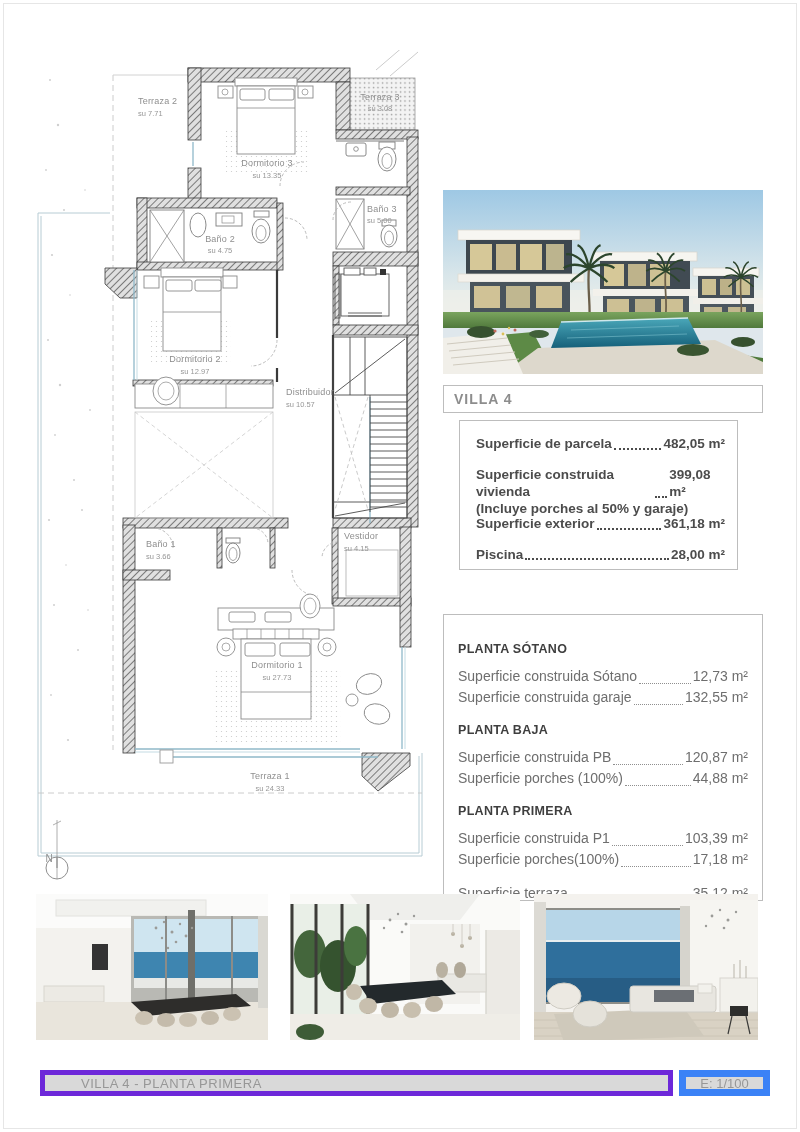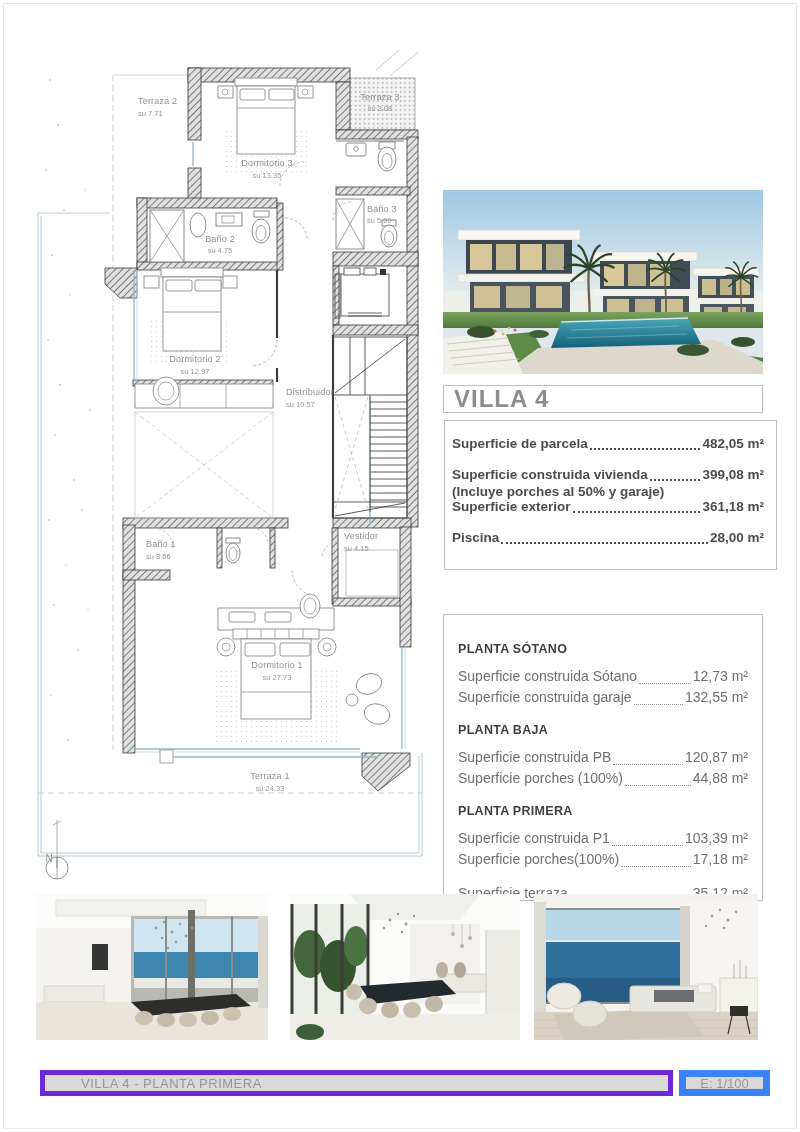--- a/index.html
+++ b/index.html
@@ -16,23 +16,23 @@
   .door{stroke:#b3b3b3;stroke-width:0.9;fill:none;stroke-dasharray:3 2;}
   .glaz{stroke:#8fb9c9;stroke-width:1.3;fill:none;}
   .glaz2{stroke:#c4dbe3;stroke-width:1;fill:none;}
   .rlabel{font-size:9px;fill:#8f8f8f;letter-spacing:.2px;font-family:"Liberation Sans",sans-serif;}
   .rarea{font-size:7.5px;fill:#979797;font-family:"Liberation Sans",sans-serif;}
 
   
   .hero{position:absolute;left:443px;top:190px;width:320px;height:184px;overflow:hidden;background:#dfe7ec;}
   .title-box{position:absolute;left:443px;top:385px;width:320px;height:28px;border:1px solid #bdbdbd;
              box-sizing:border-box;display:flex;align-items:center;padding-left:10px;background:#fff;}
-  .title-box span{font-size:24px;font-weight:bold;color:#8d8d8d;letter-spacing:1px;}
-  .summary-box{position:absolute;left:444px;top:420px;width:333px;height:150px;border:1px solid #bdbdbd;
-             box-sizing:border-box;padding:15px 12px 0 7px;color:#4c4c4c;font-weight:bold;font-size:13.5px;background:#fff;}
+  .title-box span{font-size:14px;font-weight:bold;color:#8d8d8d;letter-spacing:1px;}
+  .summary-box{position:absolute;left:459px;top:420px;width:279px;height:150px;border:1px solid #bdbdbd;
+             box-sizing:border-box;padding:15px 12px 0 16px;color:#4c4c4c;font-weight:bold;font-size:13.5px;background:#fff;}
   .srow{display:flex;align-items:flex-end;line-height:1.25;}
   .dots{flex:1;border-bottom:2px dotted #4c4c4c;margin:0 2px 3px 2px;min-width:12px;}
   .gap14{height:14px;}
   .floors-box{position:absolute;left:443px;top:614px;width:320px;height:287px;border:1px solid #bdbdbd;
              box-sizing:border-box;padding:27px 14px 0 14px;background:#fff;}
   .fhead{font-size:12.5px;font-weight:bold;color:#3f3f3f;letter-spacing:.3px;margin:15px 0 10px 0;}
   .fhead.first{margin-top:0;}
   .frow{display:flex;align-items:flex-end;font-size:14px;color:#6e6e6e;line-height:1.5;justify-content:space-between;}
   .fdots{flex:1;border-bottom:1px dotted #8f8f8f;margin:0 2px 3px 2px;min-width:12px;}
   .frow.extra{margin-top:13px;}

